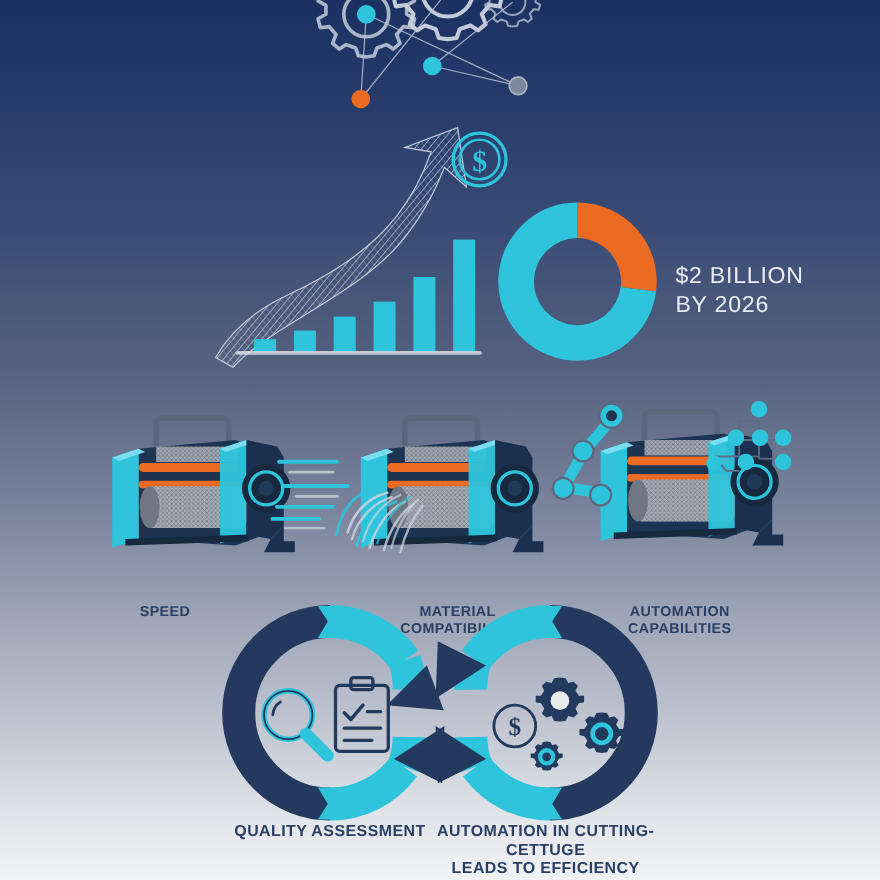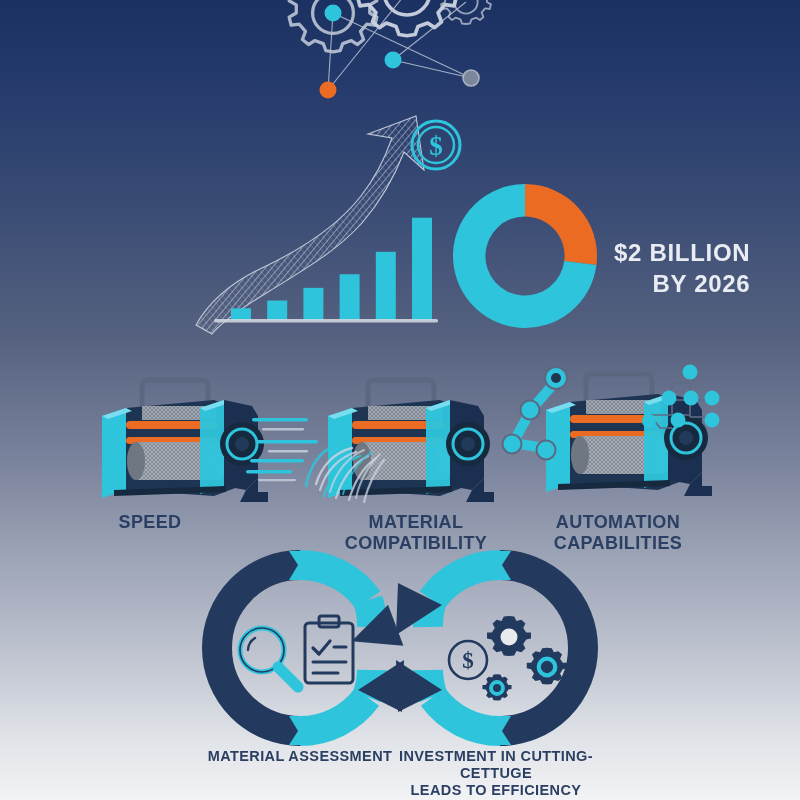--- a/index.html
+++ b/index.html
@@ -36,31 +36,31 @@
   }
   .lbl {
     position: absolute;
     text-align: center;
     color: #2b3f63;
     font-weight: 700;
     letter-spacing: 0.4px;
     line-height: 1.18;
     white-space: pre-line;
   }
-  .lbl-feature { font-size: 18px; }
+  .lbl-feature { font-size: 13px; margin-top: 36px; }
   .lbl-cycle   { font-size: 14.5px; }
   .kpi {
     position: absolute;
     color: #e9ecf2;
-    font-size: 24px;
-    font-weight: 700;
+    font-size: 21px;
+    font-weight: 400;
     letter-spacing: 0.7px;
     line-height: 1.28;
     white-space: pre-line;
-    text-align: right;
+    text-align: left;
   }
 </style>
 </head>
 <body>
 
 <div id="stage">
 
   <svg class="layer" viewBox="0 0 800 800">
     <defs>
       <g id="gearOutline">
@@ -382,17 +382,17 @@
           <path d="M0,-21 L5.2,-20.4 L7.5,-16 L12.4,-17.2 L16.4,-13.6 L14.2,-9 L17.2,-4.6 L22,-4.6
                    L22,1.4 L17.2,2.4 L14.2,7 L16.4,11.6 L12.4,15.2 L7.5,14 L5.2,18.4 L0,19 L-5.2,18.4
                    L-7.5,14 L-12.4,15.2 L-16.4,11.6 L-14.2,7 L-17.2,2.4 L-22,1.4 L-22,-4.6 L-17.2,-4.6
                    L-14.2,-9 L-16.4,-13.6 L-12.4,-17.2 L-7.5,-16 L-5.2,-20.4 Z" fill="#223a5e"></path>
           <circle r="9" fill="none" stroke="#2ec4dc" stroke-width="6"></circle>
         </g>
       </g>
     </g>
   </svg>
 
-  <div class="lbl lbl-cycle" style="left:200px; top:748px; width:200px;">MATERIAL ASSESSMENT</div>
-  <div class="lbl lbl-cycle" style="left:380px; top:748px; width:232px;">INVESTMENT IN CUTTING-CETTUGE
+  <div class="lbl lbl-cycle" style="left:200px; top:748px; width:200px;">QUALITY ASSESSMENT</div>
+  <div class="lbl lbl-cycle" style="left:380px; top:748px; width:232px;">AUTOMATION IN CUTTING-CETTUGE
 LEADS TO EFFICIENCY</div>
 
 </div>
 
 </body></html>

